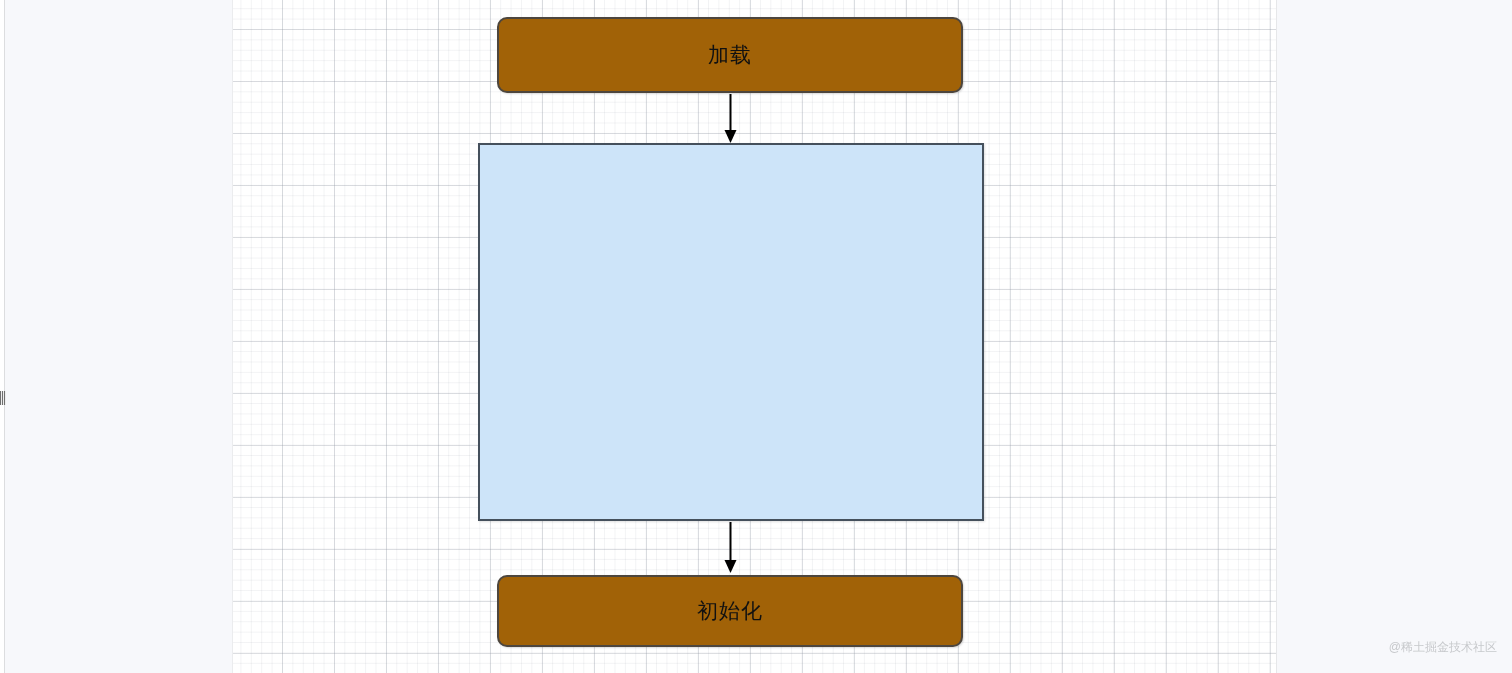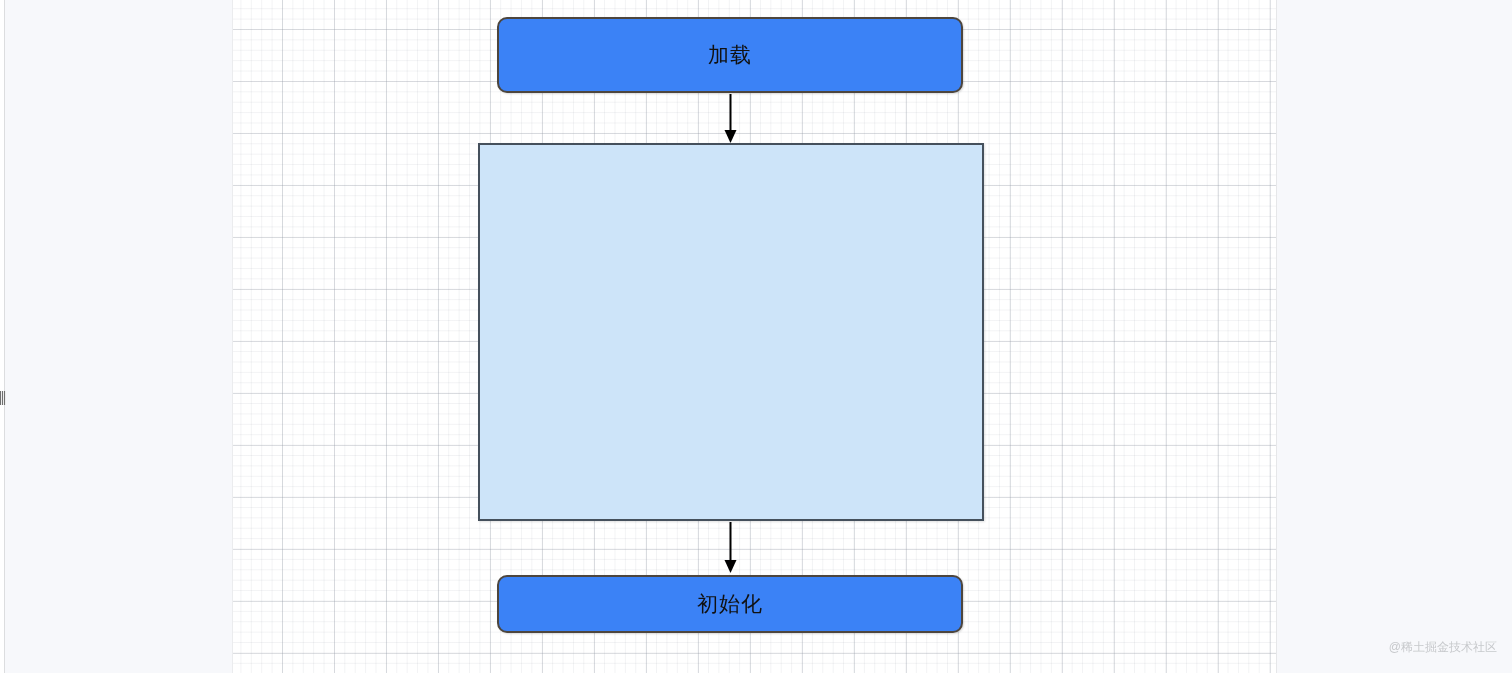--- a/index.html
+++ b/index.html
@@ -49,33 +49,33 @@
   }
   
   .node {
     position: absolute;
     display: flex;
     align-items: center;
     justify-content: center;
     cursor: pointer;
   }
   .node-orange {
-    background: #3b82f6;
+    background: #a16207;
     border: 2px solid #4d463e;
     border-radius: 10px;
     box-shadow: 1px 1px 2px rgba(0,0,0,0.15);
   }
   .node-label {
     font-size: 21px;
     font-weight: 500;
     color: #111111;
     letter-spacing: 1px;
   }
   .node-load { left: 497px; top: 17px;  width: 466px; height: 76px; }
-  .node-init { left: 497px; top: 575px; width: 466px; height: 58px; }
+  .node-init { left: 497px; top: 575px; width: 466px; height: 72px; }
   .node-content {
     left: 478px; top: 143px;
     width: 506px; height: 378px;
     background: #cde4f9;
     border: 2px solid #45505c;
     box-shadow: 1px 1px 2px rgba(0,0,0,0.12);
   }
   .edges {
     position: absolute;
     left: 0; top: 0;

